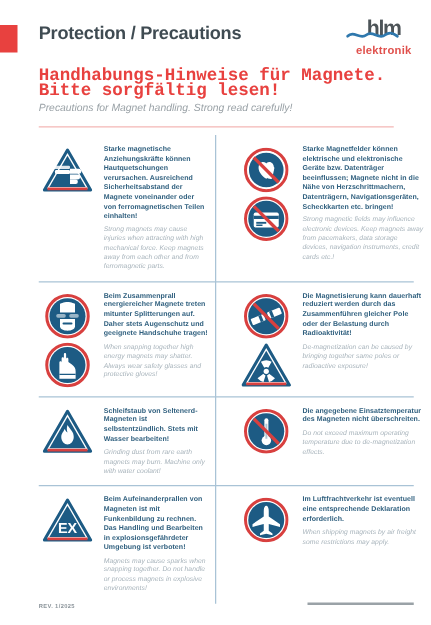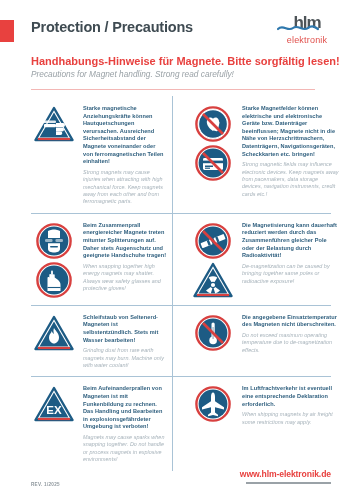--- a/index.html
+++ b/index.html
@@ -25,28 +25,29 @@
   .logo-main{position:relative;height:22px;}
   .logo-hlm{
     font-size:17px;font-weight:bold;letter-spacing:-1px;color:#4d5458;
     line-height:22px;
   }
   .logo-wave{
     position:absolute;left:2px;top:12px;width:42px;height:8px;
   }
   .logo-sub{
     font-size:9px;color:#e0504c;letter-spacing:.2px;margin-top:1px;
-    font-weight:normal;
+    font-weight:bold;
   }
 
   
   .intro{margin:9px 0 0 31px;}
   .intro .de{
-    font-size:11px;font-weight:bold;color:#e8413f;letter-spacing:0px;
+    font-size:14px;font-weight:bold;color:#e8413f;letter-spacing:0px;
     line-height:12px;
+    font-family:Liberation Mono, monospace;
   }
   .intro .en{
     font-size:8.3px;font-style:italic;color:#9aa2a7;line-height:12px;margin-top:1px;
   }
   .rule{
     margin:9px 0 0 31px;width:284px;height:1px;background:#f3b7b5;
   }
 
   
   .grid{
@@ -304,17 +305,16 @@
         <div class="txt">
           <div class="de">Im Luftfrachtverkehr ist eventuell eine entsprechende Deklaration erforderlich.</div>
           <div class="en">When shipping magnets by air freight some restrictions may apply.</div>
         </div>
       </div>
     </div>
   </div>
 
   <div class="footer">
     <div class="rev">REV. 1/2025</div>
-    <div class="weburl">www.hlm-elektronik.de</div>
     <div class="webrule"></div>
   </div>
 
 </div>
 
 </body></html>

